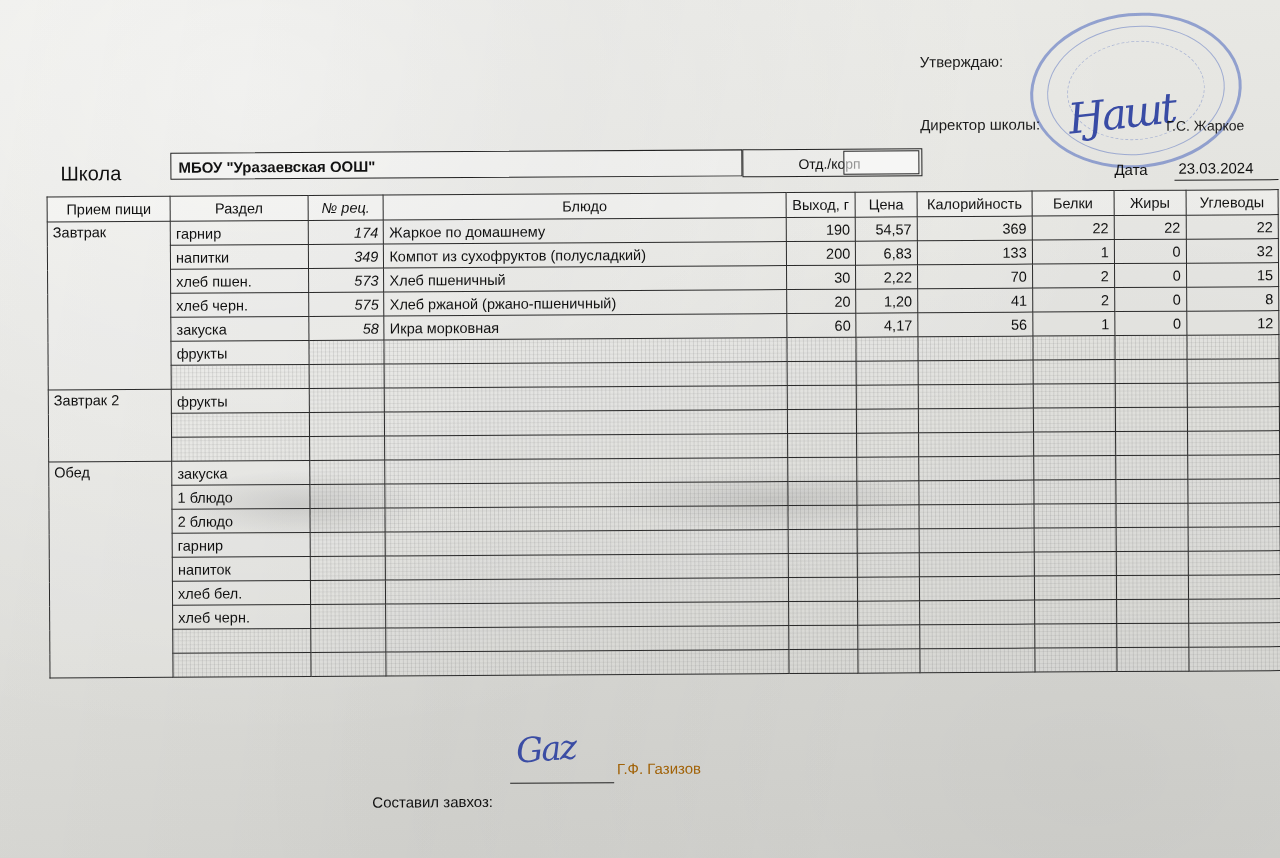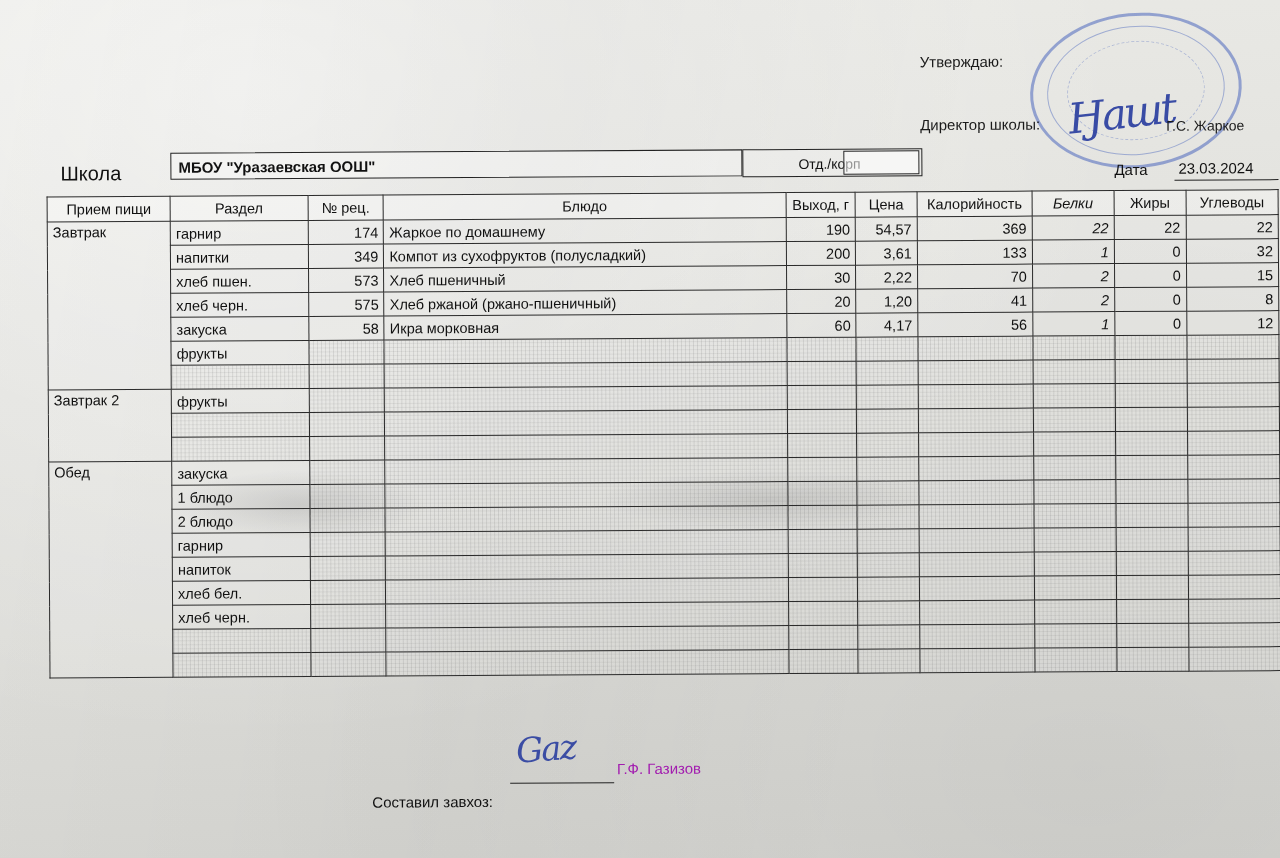--- a/index.html
+++ b/index.html
@@ -204,26 +204,26 @@
     overflow: hidden;
     white-space: nowrap;
   }
   table.menu thead th {
     text-align: center;
     height: 25px;
     background: rgba(255,255,255,0.25);
   }
   .c-meal   { width: 120px; }
   .c-sect   { width: 134px; }
-  .c-rec    { width: 74px;  text-align: right; }
+  .c-rec    { width: 74px;  text-align: right; font-style: italic; }
   .c-dish   { width: 392px; }
   .c-out    { width: 68px;  text-align: right; }
   .c-price  { width: 60px;  text-align: right; }
   .c-cal    { width: 112px; text-align: right; }
-  .c-prot   { width: 80px;  text-align: right; font-style: italic; }
+  .c-prot   { width: 80px;  text-align: right; }
   .c-fat    { width: 70px;  text-align: right; }
   .c-carb   { width: 90px;  text-align: right; }
   .meal-cell {
     vertical-align: top;
     padding-top: 3px;
   }
   .hatch {
     background-image:
       repeating-linear-gradient(90deg, rgba(120,120,120,0.18) 0 1px, rgba(0,0,0,0) 1px 4px),
       repeating-linear-gradient(0deg, rgba(120,120,120,0.12) 0 1px, rgba(0,0,0,0) 1px 4px);
@@ -244,21 +244,21 @@
     left: 508px;
     top: 782px;
     width: 104px;
     border-bottom: 1.5px solid #222;
   }
   .footer-name {
     position: absolute;
     left: 615px;
     top: 760px;
     font-size: 15px;
-    color: #a21caf;
+    color: #a16207;
   }
   .sig-zavhoz {
     position: absolute;
     left: 514px;
     top: 728px;
     font-size: 34px;
     color: #2b3fa0;
     font-family: "DejaVu Serif", serif;
     font-style: italic;
     transform: rotate(-4deg);
@@ -327,21 +327,21 @@
             <td class="c-cal">369</td>
             <td class="c-prot">22</td>
             <td class="c-fat">22</td>
             <td class="c-carb">22</td>
           </tr>
           <tr>
             <td class="c-sect">напитки</td>
             <td class="c-rec">349</td>
             <td class="c-dish">Компот из  сухофруктов (полусладкий)</td>
             <td class="c-out">200</td>
-            <td class="c-price">3,61</td>
+            <td class="c-price">6,83</td>
             <td class="c-cal">133</td>
             <td class="c-prot">1</td>
             <td class="c-fat">0</td>
             <td class="c-carb">32</td>
           </tr>
           <tr>
             <td class="c-sect">хлеб пшен.</td>
             <td class="c-rec">573</td>
             <td class="c-dish">Хлеб пшеничный</td>
             <td class="c-out">30</td>

